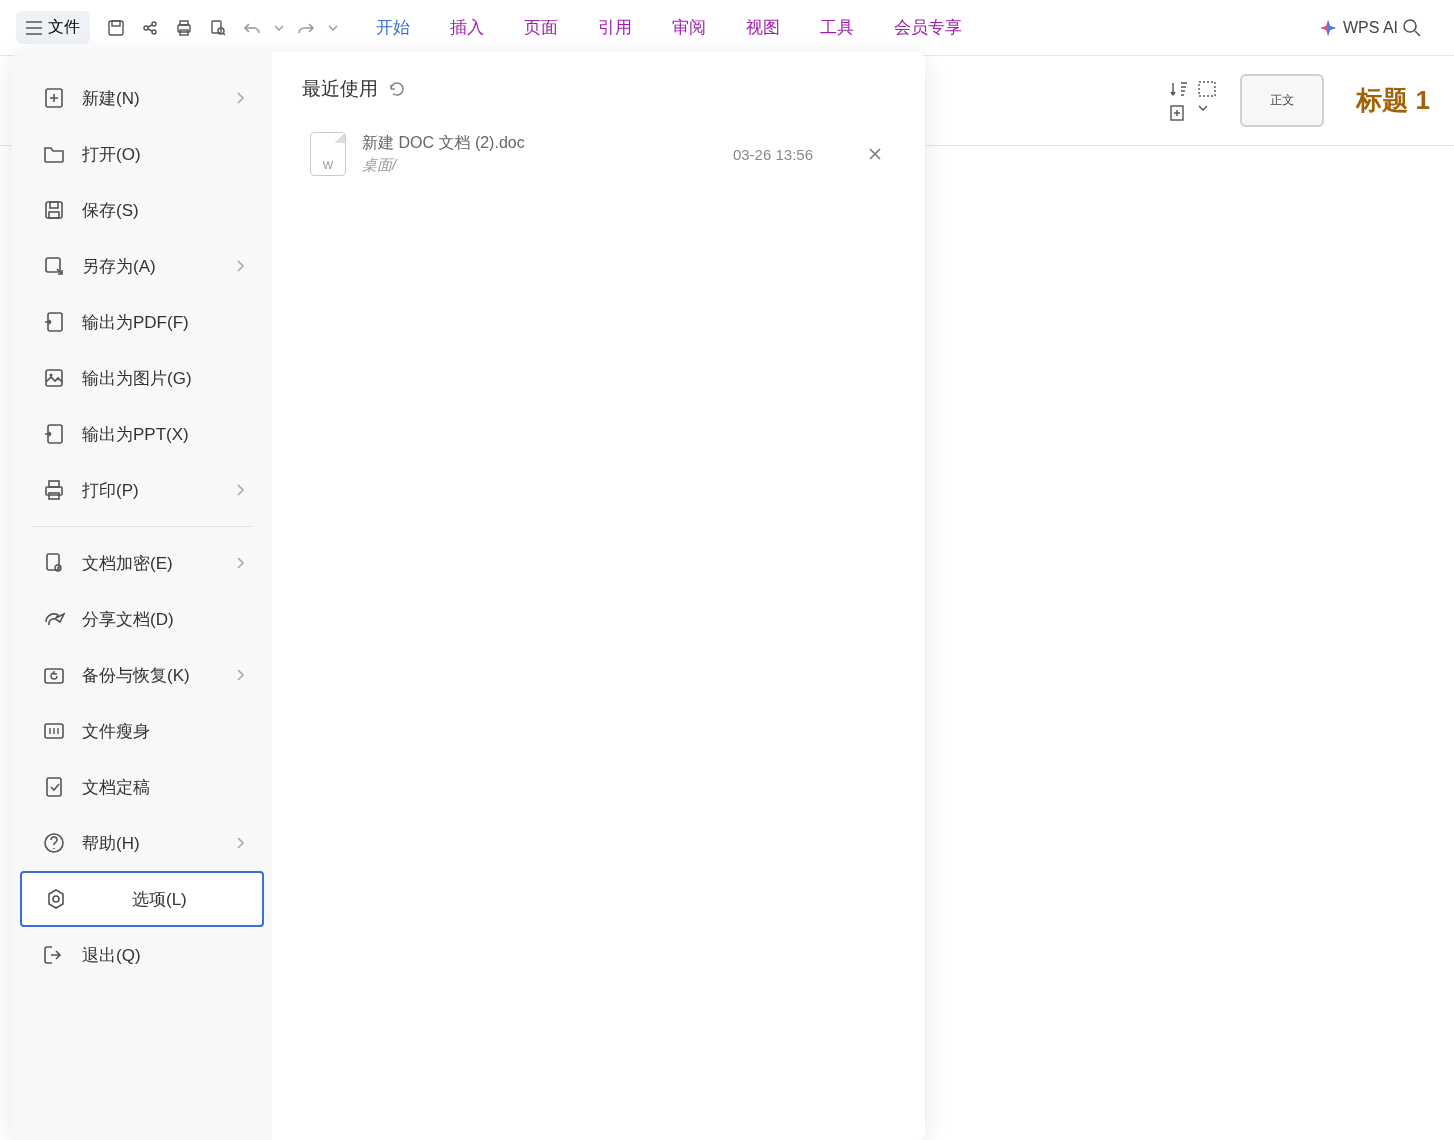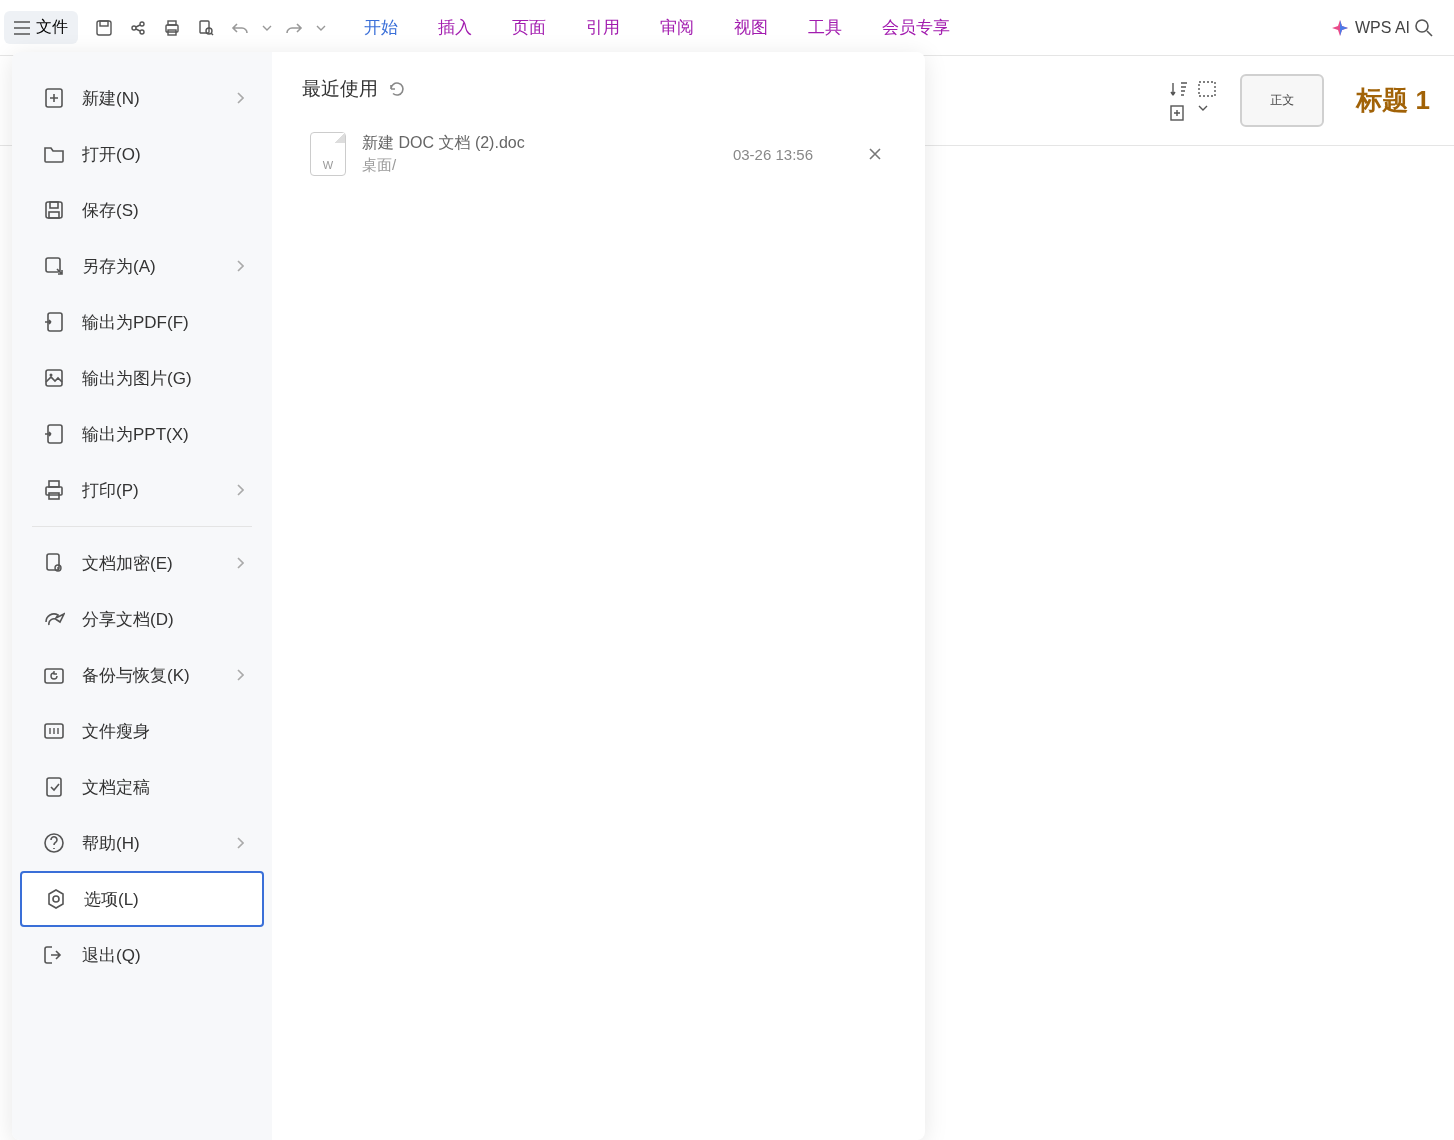--- a/index.html
+++ b/index.html
@@ -5,21 +5,21 @@
 * { margin: 0; padding: 0; box-sizing: border-box; font-family: "Microsoft YaHei", "PingFang SC", sans-serif; }
 body { background: #fff; width: 1454px; height: 1140px; overflow: hidden; }
 
 
 .toolbar {
   height: 56px;
   display: flex;
   align-items: center;
   background: #fff;
   border-bottom: 1px solid #e5e5e5;
-  padding: 0 4px;
+  padding: 0 16px;
 }
 .file-button {
   display: flex;
   align-items: center;
   background: #eef1f5;
   border-radius: 6px;
   padding: 6px 10px;
   margin-right: 12px;
   cursor: pointer;
 }
@@ -107,20 +107,21 @@
   padding: 0 20px;
   cursor: pointer;
   font-size: 17px;
   color: #333;
   margin: 0 8px;
   border-radius: 4px;
 }
 .menu-item.selected {
   border: 2px solid #3a6fd8;
   background: #fff;
+  gap: 48px;
 }
 .menu-item .mi-icon { width: 28px; display: flex; justify-content: center; margin-right: 14px; color: #555; }
 .menu-item .mi-label { flex: 1; }
 .menu-item .mi-arrow { color: #aaa; }
 .menu-divider { height: 1px; background: #e4e4e4; margin: 8px 20px; }
 
 .file-content {
   flex: 1;
   padding: 24px 30px;
 }
@@ -153,21 +154,21 @@
 }
 .doc-icon::before {
   content: "";
   position: absolute;
   top: 0; right: 0;
   width: 10px; height: 10px;
   background: linear-gradient(135deg, #fff 50%, #ddd 50%);
 }
 .recent-text { flex: 1; }
 .recent-name { font-size: 16px; color: #666; }
-.recent-path { font-size: 15px; color: #999; margin-top: 2px; }
+.recent-path { font-size: 15px; color: #999; margin-top: 2px; font-style: italic; }
 .recent-time { font-size: 15px; color: #888; margin-right: 50px; }
 .recent-close { width: 24px; height: 24px; display:flex; align-items:center; justify-content:center; color: #888; cursor: pointer; border-radius: 4px; }
 
 svg { display: block; }
 </style>
 </head>
 <body>
 
 <div class="toolbar">
   <div class="file-button">

